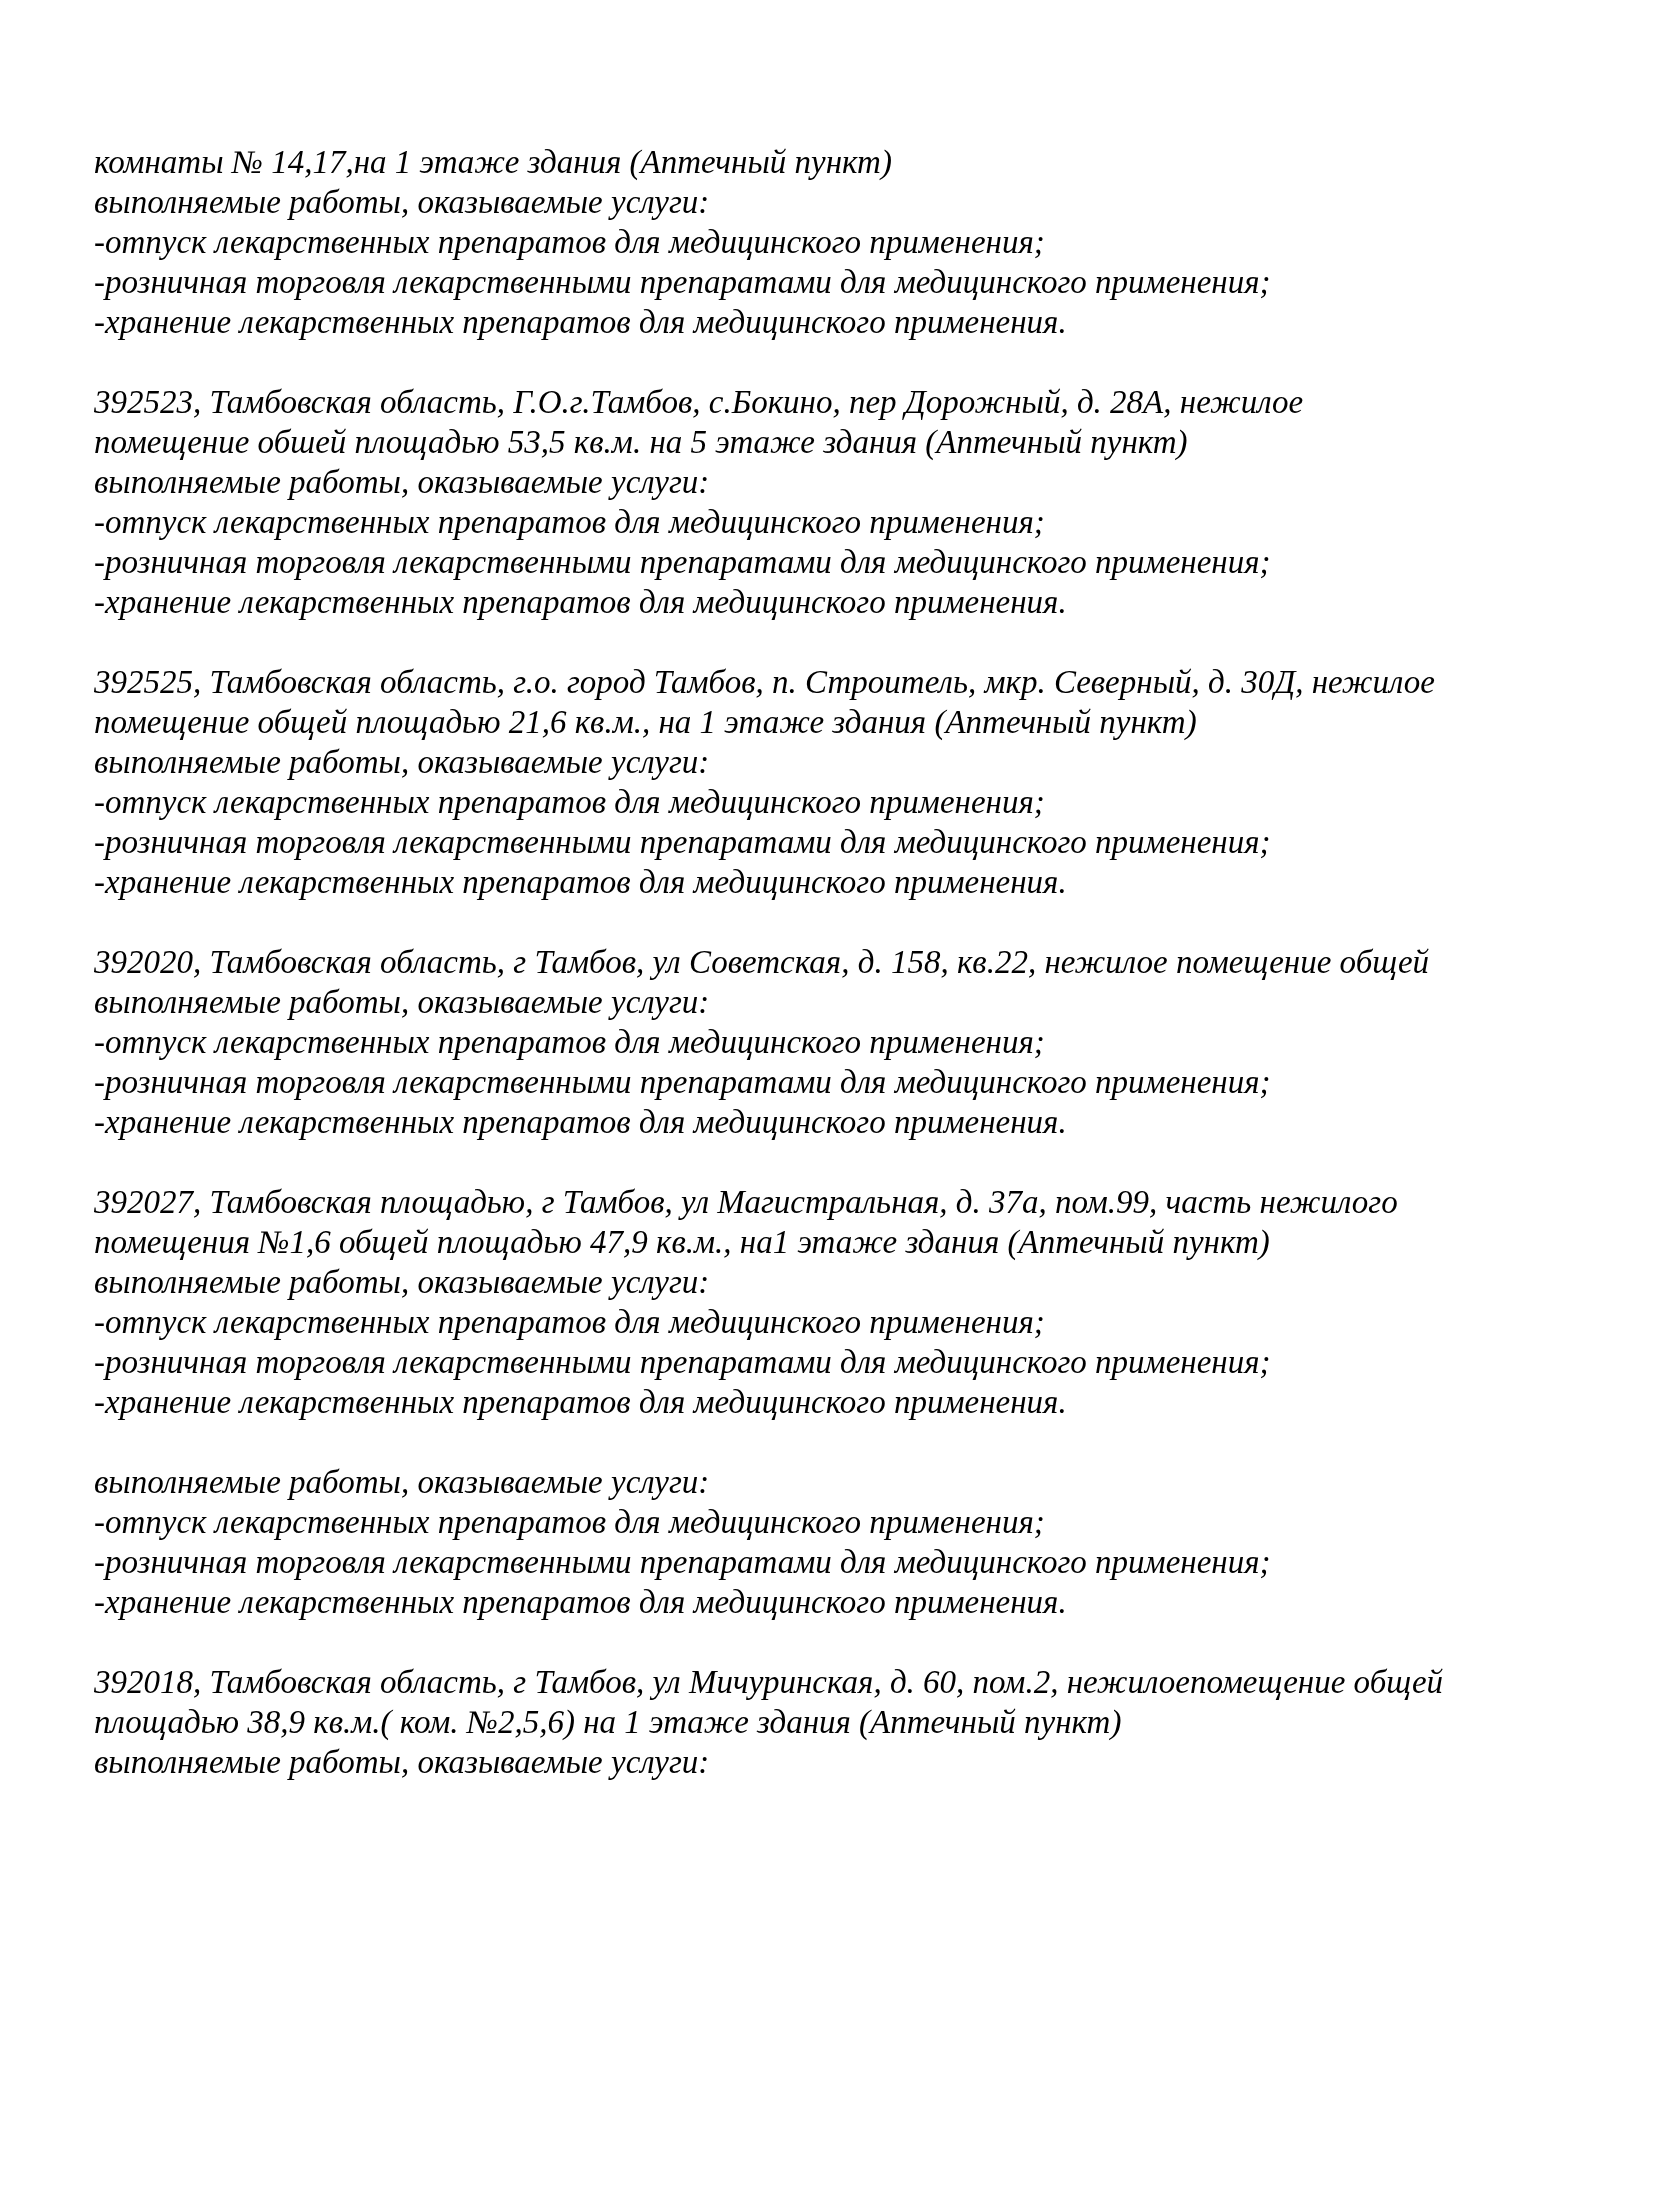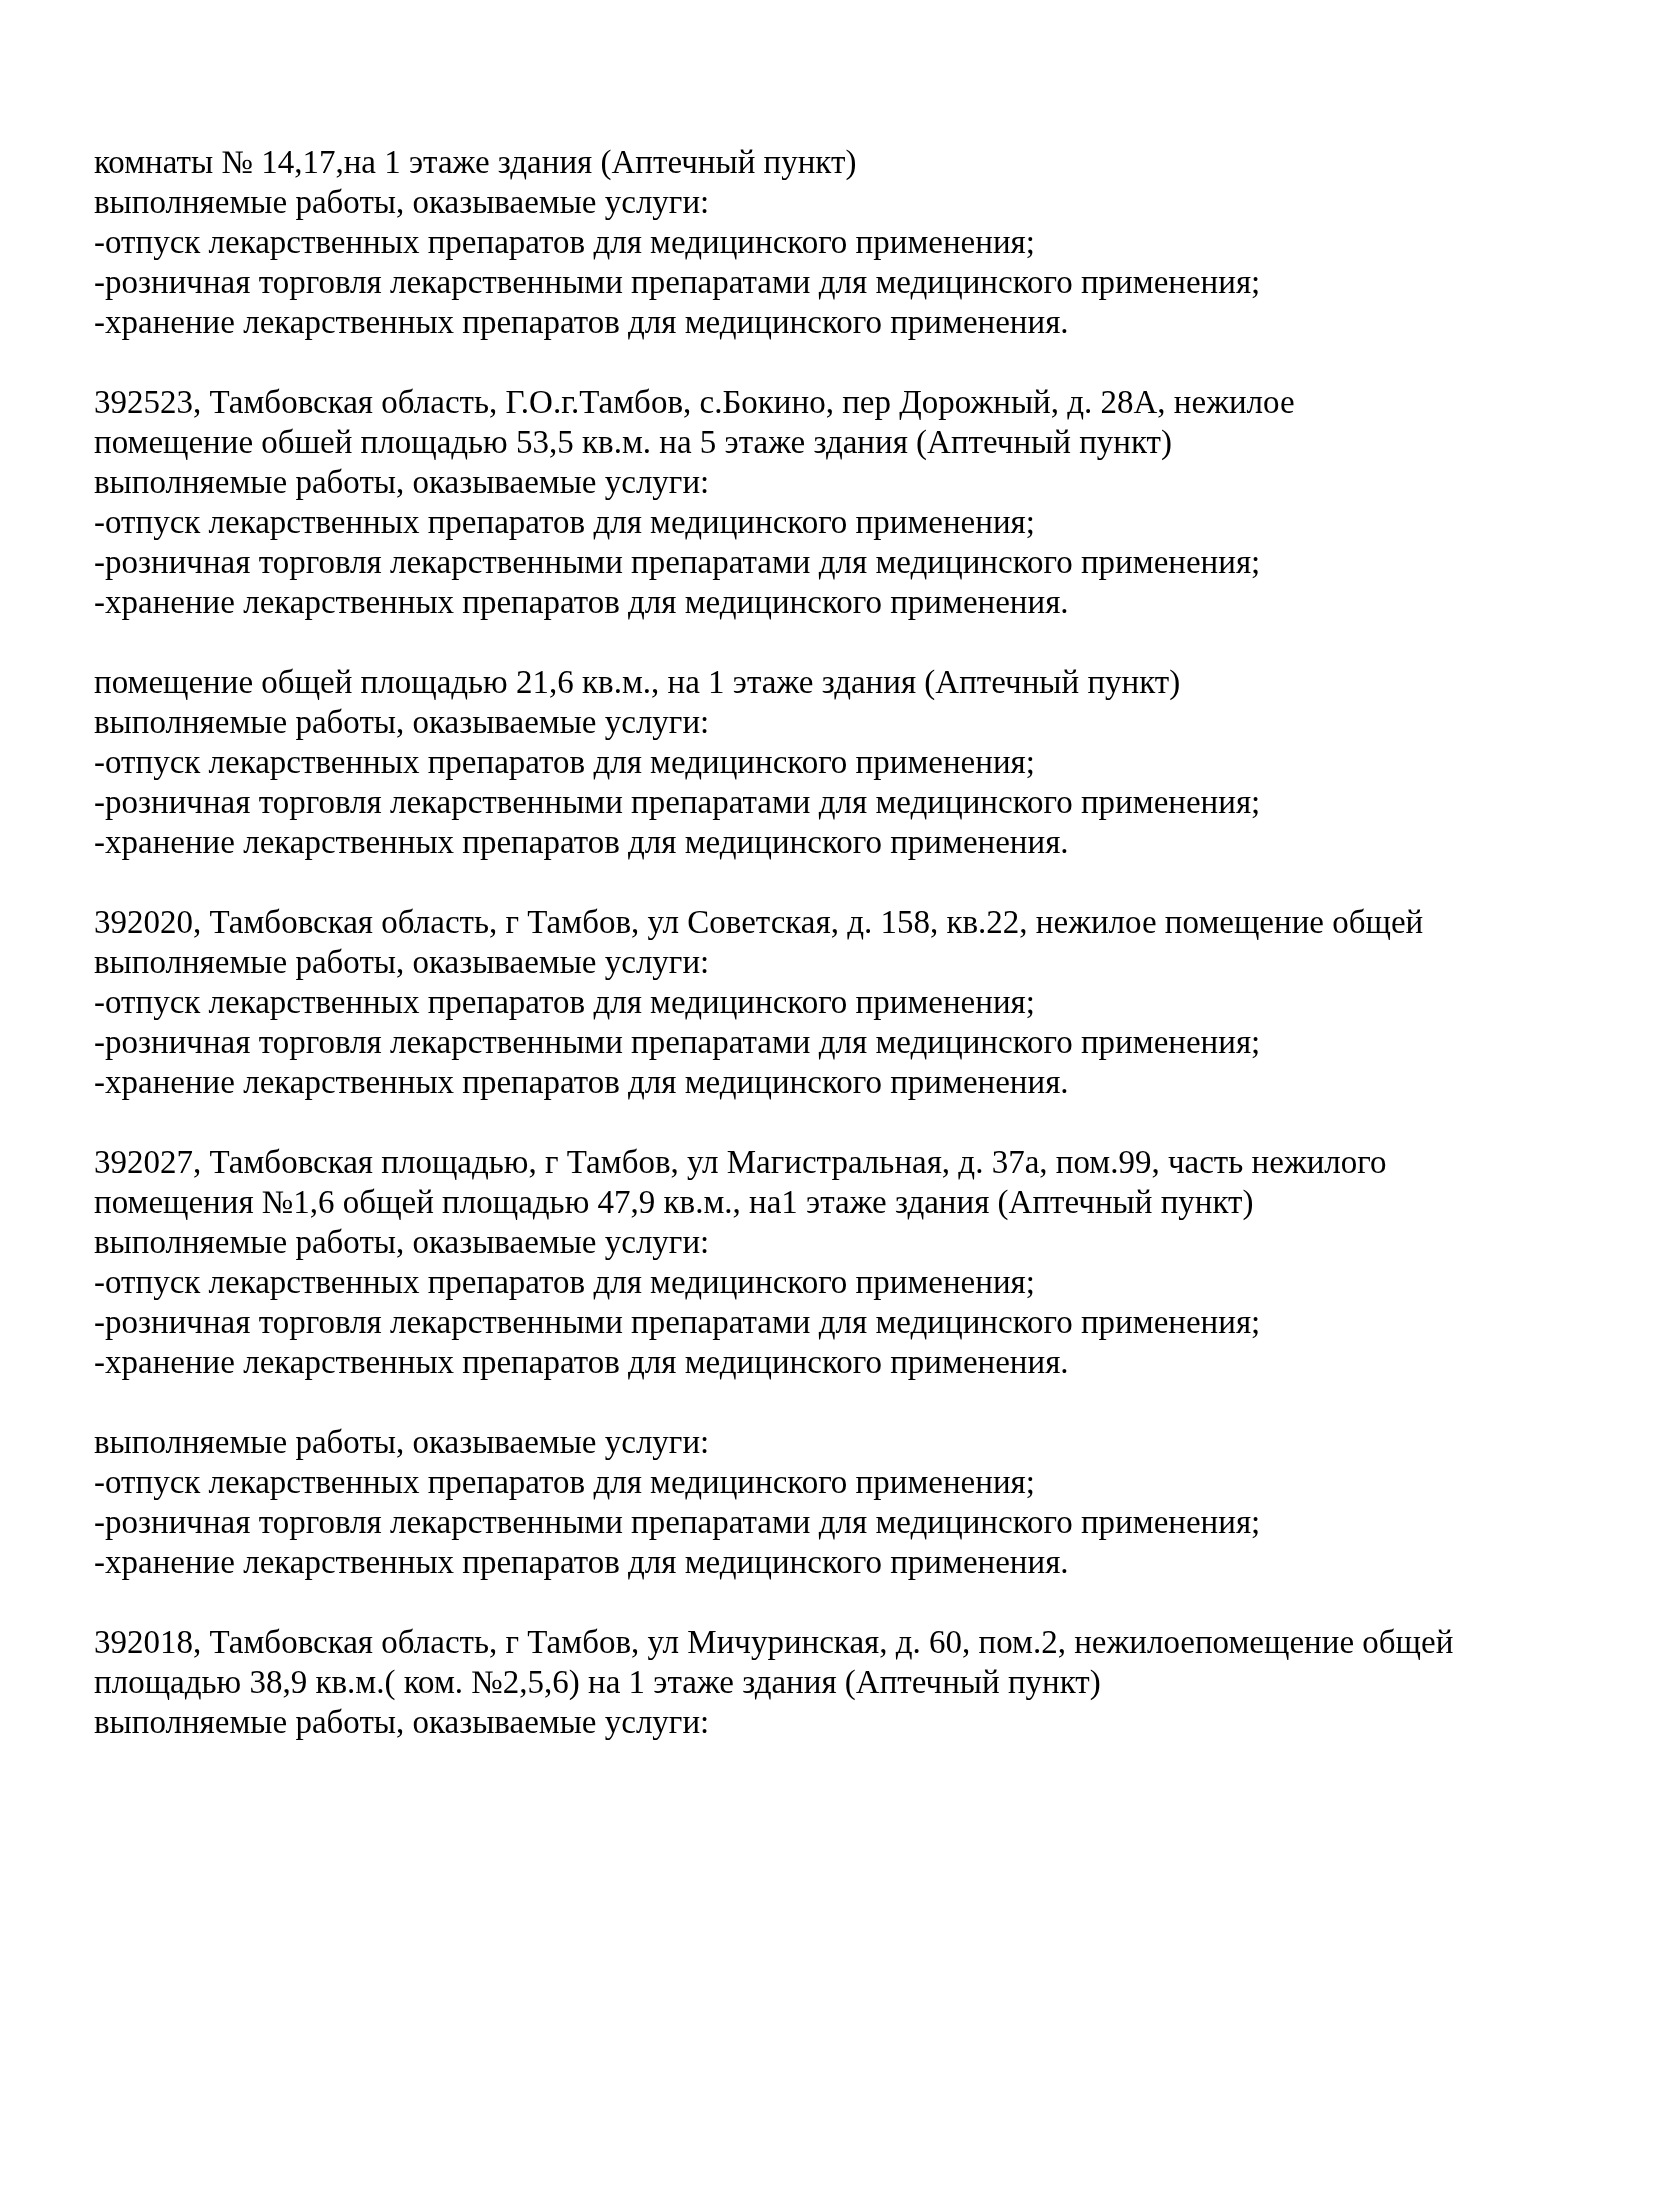--- a/index.html
+++ b/index.html
@@ -15,20 +15,21 @@
     box-sizing: border-box;
     padding: 142px 80px 0 94px;
     overflow: hidden;
     font-family: "Liberation Serif", "DejaVu Serif", serif;
     font-size: 33px;
     line-height: 40px;
     color: #000000;
   }
   .entry {
     margin: 0 0 40px 0;
+    font-style: italic;
   }
   .entry:last-child {
     margin-bottom: 0;
   }
   .text-line {
     white-space: nowrap;
     min-height: 40px;
   }
 </style>
 </head>
@@ -45,20 +46,21 @@
       </div>
       <div class="entry">
         <div class="text-line">392523, Тамбовская область, Г.О.г.Тамбов, с.Бокино, пер Дорожный, д. 28А, нежилое</div>
         <div class="text-line">помещение обшей площадью 53,5 кв.м. на 5 этаже здания (Аптечный пункт)</div>
         <div class="text-line">выполняемые работы, оказываемые услуги:</div>
         <div class="text-line">-отпуск лекарственных препаратов для медицинского применения;</div>
         <div class="text-line">-розничная торговля лекарственными препаратами для медицинского применения;</div>
         <div class="text-line">-хранение лекарственных препаратов для медицинского применения.</div>
       </div>
       <div class="entry">
+        <div class="text-line">392525, Тамбовская область, г.о. город Тамбов, п. Строитель, мкр. Северный, д. 30Д, нежилое</div>
         <div class="text-line">помещение общей площадью 21,6 кв.м., на 1 этаже здания (Аптечный пункт)</div>
         <div class="text-line">выполняемые работы, оказываемые услуги:</div>
         <div class="text-line">-отпуск лекарственных препаратов для медицинского применения;</div>
         <div class="text-line">-розничная торговля лекарственными препаратами для медицинского применения;</div>
         <div class="text-line">-хранение лекарственных препаратов для медицинского применения.</div>
       </div>
       <div class="entry">
         <div class="text-line">392020, Тамбовская область, г Тамбов, ул Советская, д. 158, кв.22, нежилое помещение общей</div>
         <div class="text-line">выполняемые работы, оказываемые услуги:</div>
         <div class="text-line">-отпуск лекарственных препаратов для медицинского применения;</div>

